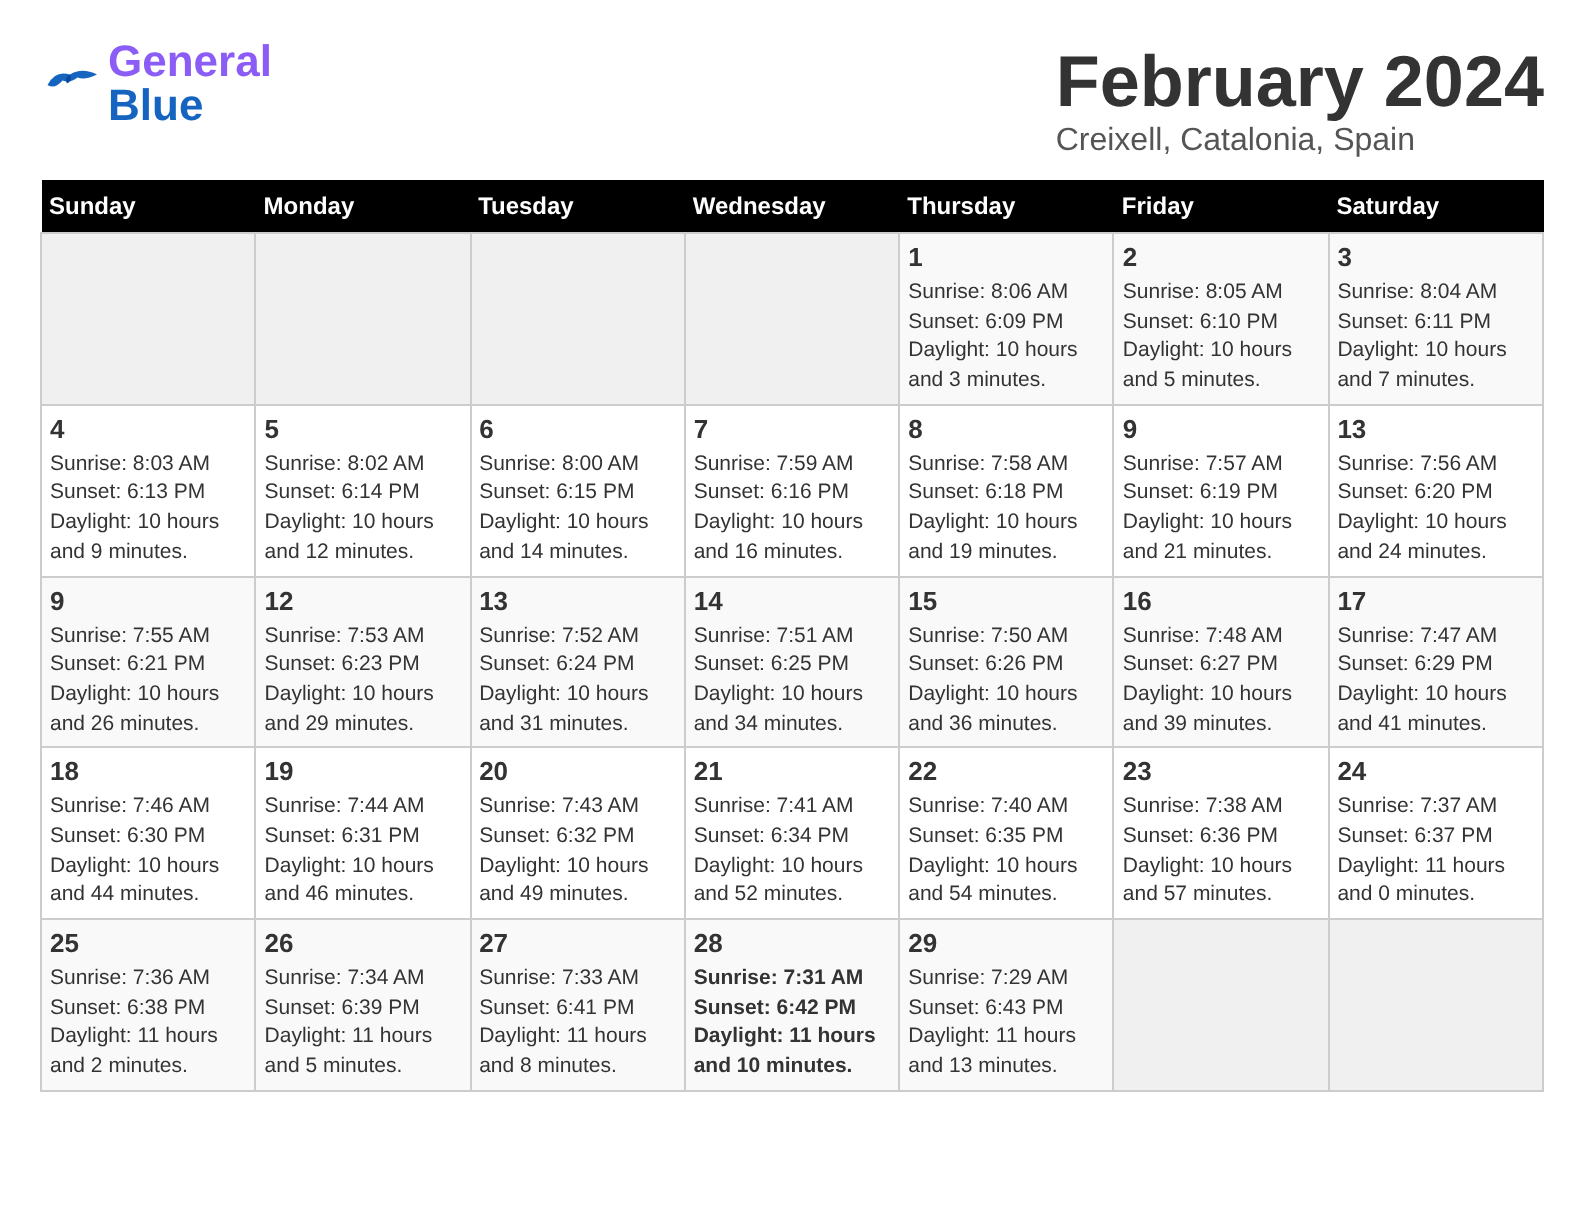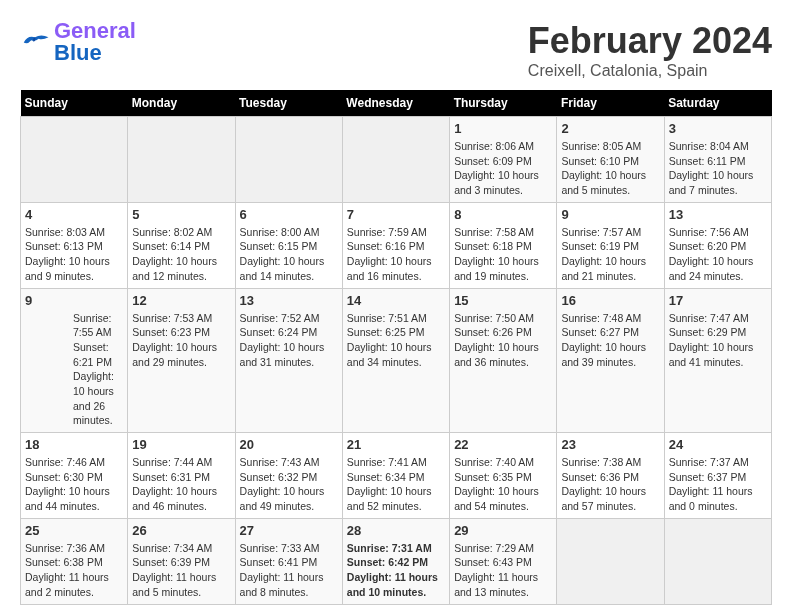--- a/index.html
+++ b/index.html
@@ -195,21 +195,21 @@
           <div class="day-num">13</div>
           <div class="day-info" style="white-space: pre-line;">Sunrise: 7:56 AM
 Sunset: 6:20 PM
 Daylight: 10 hours
 and 24 minutes.</div>
         </td>
       </tr>
       <tr>
         <td>
           <div class="day-num">9</div>
-          <div class="day-info" style="white-space: pre-line; margin-left: 48px;">Sunrise: 7:55 AM
+          <div class="day-info" style="white-space: pre-line;">Sunrise: 7:55 AM
 Sunset: 6:21 PM
 Daylight: 10 hours
 and 26 minutes.</div>
         </td>
         <td>
           <div class="day-num">12</div>
           <div class="day-info" style="white-space: pre-line;">Sunrise: 7:53 AM
 Sunset: 6:23 PM
 Daylight: 10 hours
 and 29 minutes.</div>

